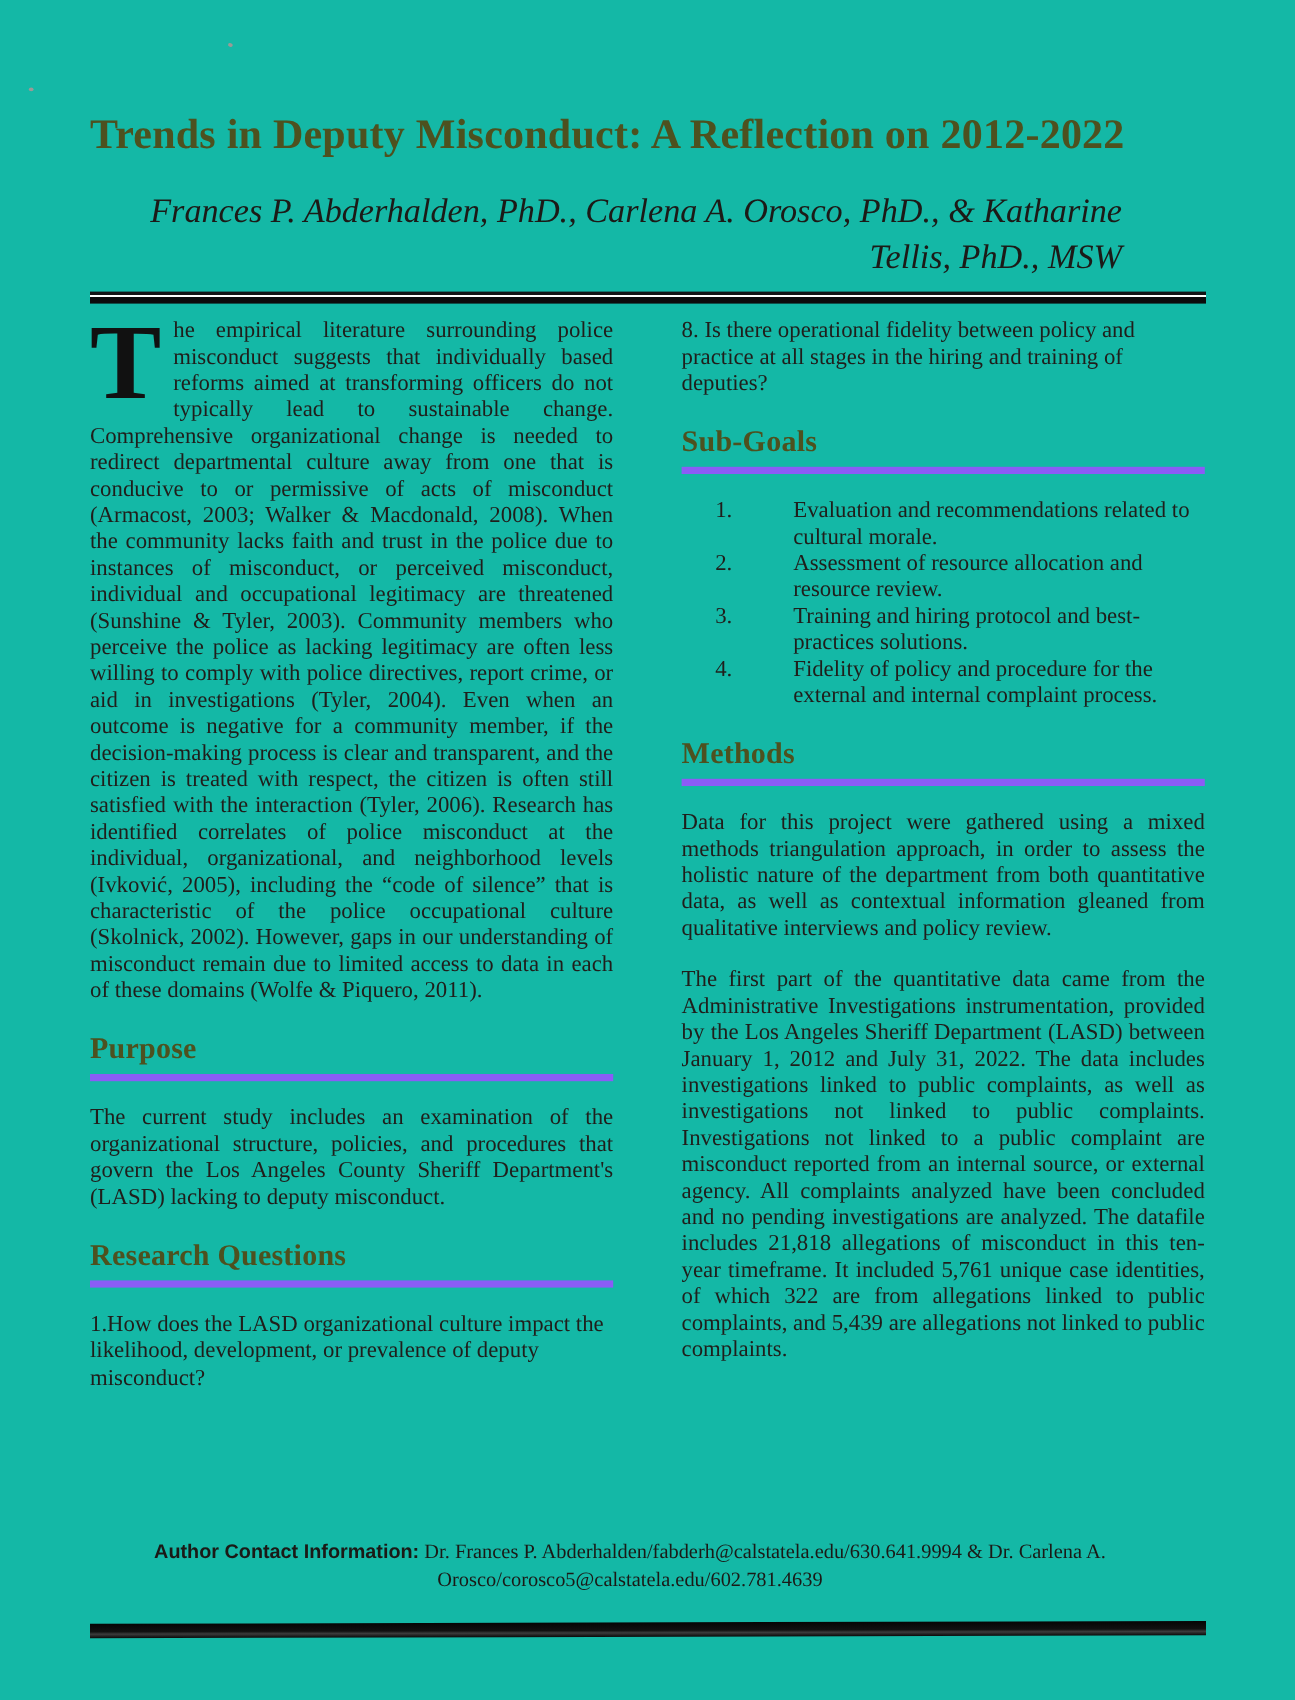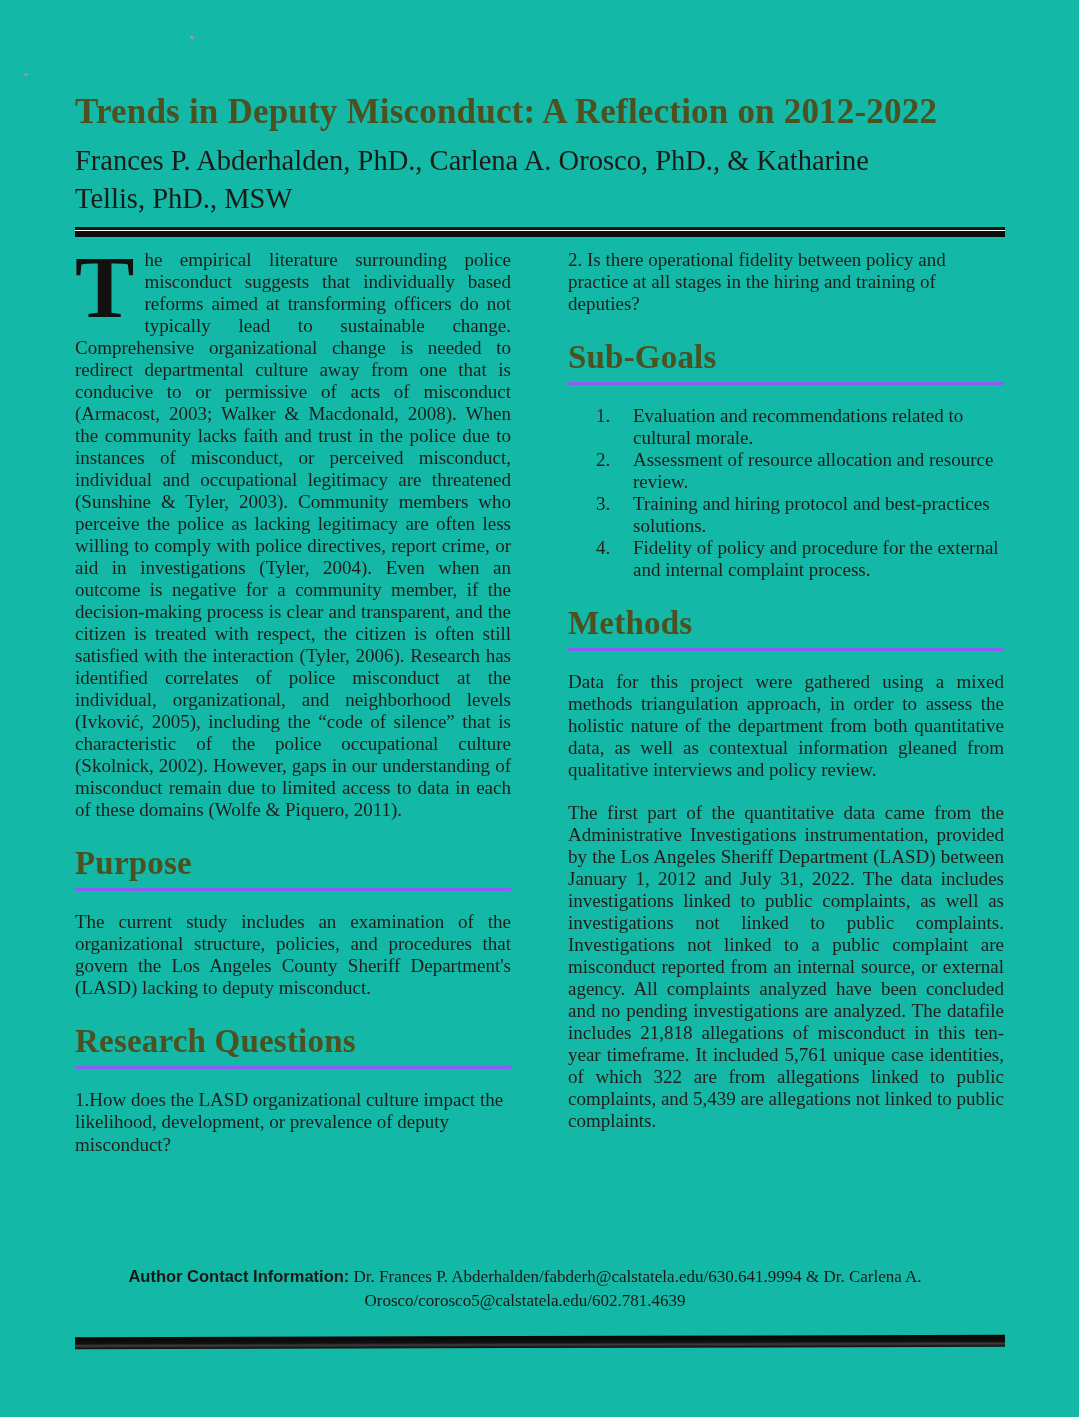--- a/index.html
+++ b/index.html
@@ -28,24 +28,26 @@
   h1.title {
     font-size: 35px;
     font-weight: bold;
     color: #4d511f;
     line-height: 1.38;
     letter-spacing: 0.2px;
     max-width: 945px;
   }
   .authors {
     font-size: 28.5px;
+    font-style: italic;
     color: #1c1a17;
     line-height: 1.32;
-    margin-top: 6px;
+    margin-top: 22px;
     max-width: 860px;
+    text-align: right;
   }
   .header-rule {
     margin-top: 9px;
     height: 10px;
     background: linear-gradient(180deg,
       #141414 0%, #141414 28%,
       #fdfdfa 28%, #fdfdfa 44%,
       #0c0c0c 44%, #0c0c0c 100%);
   }
 
@@ -60,25 +62,25 @@
   .col { width: 436px; flex: 0 0 436px; }
 
   .col p {
     font-size: 19px;
     line-height: 1.16;
     margin: 0 0 21px 0;
   }
   .col p.justify { text-align: justify; }
 
   h2.section {
-    font-size: 33px;
+    font-size: 25px;
     font-weight: bold;
     color: #4d511f;
     letter-spacing: 0.2px;
-    border-bottom: 3px solid #8b5cf6;
+    border-bottom: 6px solid #8b5cf6;
     padding-bottom: 6px;
     margin: 24px 0 20px 0;
   }
   .col > h2:first-child, .col > p:first-child { margin-top: 2px; }
 
   .dropcap {
     float: left;
     font-size: 89px;
     line-height: 0.72;
     font-weight: bold;
@@ -90,21 +92,21 @@
     list-style: none;
     margin: 0 0 6px 0;
     padding-left: 28px;
   }
   ol.subgoals li {
     display: flex;
     font-size: 19px;
     line-height: 1.16;
   }
   ol.subgoals .num { width: 37px; flex: 0 0 37px; }
-  ol.subgoals .txt { flex: 1; }
+  ol.subgoals .txt { flex: 1; margin-left: 28px; }
 
   
   .footer-text {
     margin-top: 6px;
     font-size: 17px;
     line-height: 1.45;
     max-width: 900px;
     color: #1b1916;
     text-align: center;
   }
@@ -140,21 +142,21 @@
       <p class="justify"><span class="dropcap">T</span><span>he empirical literature surrounding police misconduct suggests that individually based reforms aimed at transforming officers do not typically lead to sustainable change. Comprehensive organizational change is needed to redirect departmental culture away from one that is conducive to or permissive of acts of misconduct (Armacost, 2003; Walker &amp; Macdonald, 2008). When the community lacks faith and trust in the police due to instances of misconduct, or perceived misconduct, individual and occupational legitimacy are threatened (Sunshine &amp; Tyler, 2003). Community members who perceive the police as lacking legitimacy are often less willing to comply with police directives, report crime, or aid in investigations (Tyler, 2004). Even when an outcome is negative for a community member, if the decision-making process is clear and transparent, and the citizen is treated with respect, the citizen is often still satisfied with the interaction (Tyler, 2006). Research has identified correlates of police misconduct at the individual, organizational, and neighborhood levels (Ivković, 2005), including the “code of silence” that is characteristic of the police occupational culture (Skolnick, 2002). However, gaps in our understanding of misconduct remain due to limited access to data in each of these domains (Wolfe &amp; Piquero, 2011).</span></p>
 
       <h2 class="section">Purpose</h2>
       <p class="justify">The current study includes an examination of the organizational structure, policies, and procedures that govern the Los Angeles County Sheriff Department's (LASD) lacking to deputy misconduct.</p>
 
       <h2 class="section">Research Questions</h2>
       <p>1.How does the LASD organizational culture impact the likelihood, development, or prevalence of deputy misconduct?</p>
     </div>
 
     <div class="col">
-      <p>2. Is there operational fidelity between policy and practice at all stages in the hiring and training of deputies?</p>
+      <p>8. Is there operational fidelity between policy and practice at all stages in the hiring and training of deputies?</p>
 
       <h2 class="section">Sub-Goals</h2>
 
       <ol class="subgoals">
         <li>
           <span class="num">1.</span>
           <span class="txt">Evaluation and recommendations related to cultural morale.</span>
         </li>
         <li>
           <span class="num">2.</span>

